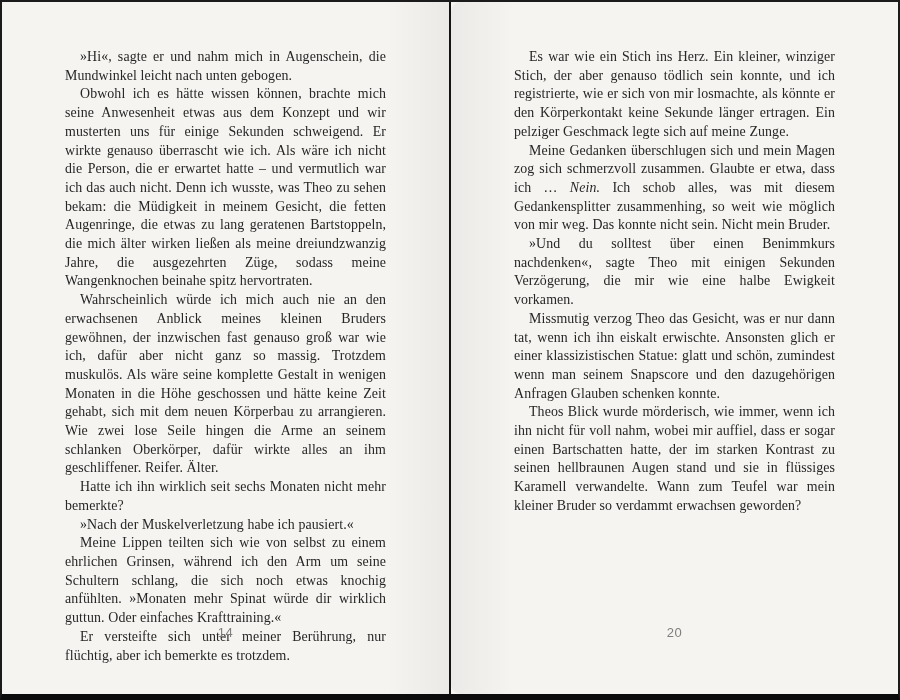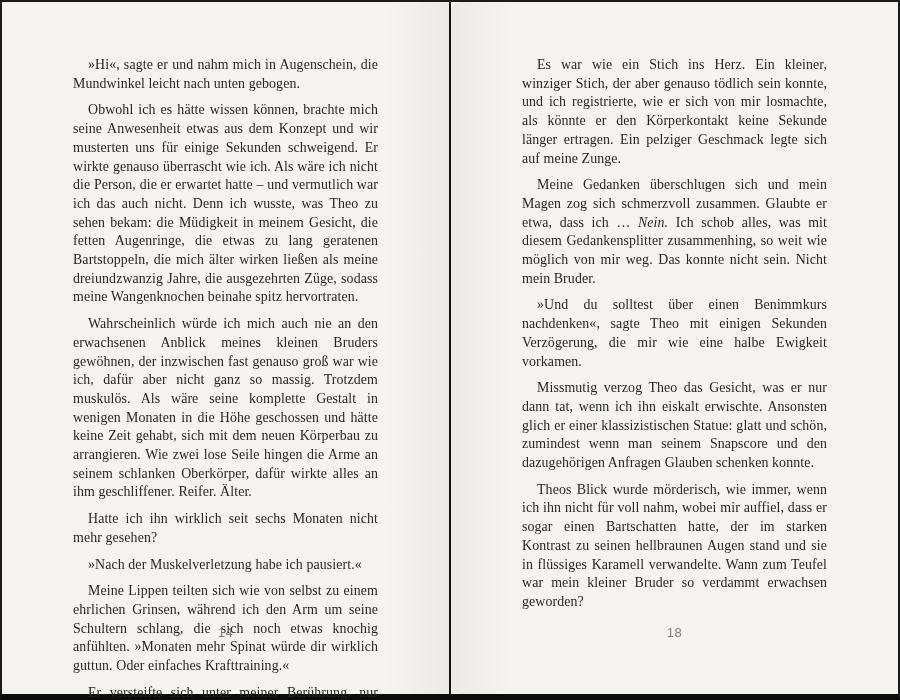--- a/index.html
+++ b/index.html
@@ -47,21 +47,21 @@
     font-size: 13.9px;
     line-height: 18.7px;
     letter-spacing: 0.1px;
     color: #262626;
     text-align: justify;
     hyphens: auto;
     -webkit-hyphens: auto;
     text-rendering: optimizeLegibility;
   }
   .text-block p {
-    margin: 8px;
+    margin: 0;
     text-indent: 15px;
   }
   .text-block em {
     font-style: italic;
   }
   .page-num {
     position: absolute;
     bottom: 54px;
     left: 0;
     right: 0;
@@ -76,34 +76,34 @@
 </head>
 <body>
 
 <div class="spread">
 
   <div class="page page-left">
     <div class="text-block">
       <p>»Hi«, sagte er und nahm mich in Augenschein, die Mundwinkel leicht nach unten gebogen.</p>
       <p>Obwohl ich es hätte wissen können, brachte mich seine Anwesenheit etwas aus dem Konzept und wir musterten uns für einige Sekunden schweigend. Er wirkte genauso überrascht wie ich. Als wäre ich nicht die Person, die er erwartet hatte – und vermutlich war ich das auch nicht. Denn ich wusste, was Theo zu sehen bekam: die Müdigkeit in meinem Gesicht, die fetten Augenringe, die etwas zu lang geratenen Bartstoppeln, die mich älter wirken ließen als meine dreiundzwanzig Jahre, die ausgezehrten Züge, sodass meine Wangenknochen beinahe spitz hervortraten.</p>
       <p>Wahrscheinlich würde ich mich auch nie an den erwachsenen Anblick meines kleinen Bruders gewöhnen, der inzwischen fast genauso groß war wie ich, dafür aber nicht ganz so massig. Trotzdem muskulös. Als wäre seine komplette Gestalt in wenigen Monaten in die Höhe geschossen und hätte keine Zeit gehabt, sich mit dem neuen Körperbau zu arrangieren. Wie zwei lose Seile hingen die Arme an seinem schlanken Oberkörper, dafür wirkte alles an ihm geschliffener. Reifer. Älter.</p>
-      <p>Hatte ich ihn wirklich seit sechs Monaten nicht mehr gesehen?</p>
+      <p>Hatte ich ihn wirklich seit sechs Monaten nicht mehr bemerkte?</p>
       <p>»Nach der Muskelverletzung habe ich pausiert.«</p>
       <p>Meine Lippen teilten sich wie von selbst zu einem ehrlichen Grinsen, während ich den Arm um seine Schultern schlang, die sich noch etwas knochig anfühlten. »Monaten mehr Spinat würde dir wirklich guttun. Oder einfaches Krafttraining.«</p>
       <p>Er versteifte sich unter meiner Berührung, nur flüchtig, aber ich bemerkte es trotzdem.</p>
     </div>
     <div class="page-num">14</div>
   </div>
 
   <div class="gutter"></div>
 
   <div class="page page-right">
     <div class="text-block">
       <p>Es war wie ein Stich ins Herz. Ein kleiner, winziger Stich, der aber genauso tödlich sein konnte, und ich registrierte, wie er sich von mir losmachte, als könnte er den Körperkontakt keine Sekunde länger ertragen. Ein pelziger Geschmack legte sich auf meine Zunge.</p>
       <p><span>Meine Gedanken überschlugen sich und mein Magen zog sich schmerzvoll zusammen. Glaubte er etwa, dass ich … </span><em>Nein.</em><span> Ich schob alles, was mit diesem Gedankensplitter zusammenhing, so weit wie möglich von mir weg. Das konnte nicht sein. Nicht mein Bruder.</span></p>
       <p>»Und du solltest über einen Benimmkurs nachdenken«, sagte Theo mit einigen Sekunden Verzögerung, die mir wie eine halbe Ewigkeit vorkamen.</p>
       <p>Missmutig verzog Theo das Gesicht, was er nur dann tat, wenn ich ihn eiskalt erwischte. Ansonsten glich er einer klassizistischen Statue: glatt und schön, zumindest wenn man seinem Snapscore und den dazugehörigen Anfragen Glauben schenken konnte.</p>
       <p>Theos Blick wurde mörderisch, wie immer, wenn ich ihn nicht für voll nahm, wobei mir auffiel, dass er sogar einen Bartschatten hatte, der im starken Kontrast zu seinen hellbraunen Augen stand und sie in flüssiges Karamell verwandelte. Wann zum Teufel war mein kleiner Bruder so verdammt erwachsen geworden?</p>
     </div>
-    <div class="page-num">18</div>
+    <div class="page-num">20</div>
   </div>
 
 </div>
 
 </body></html>

